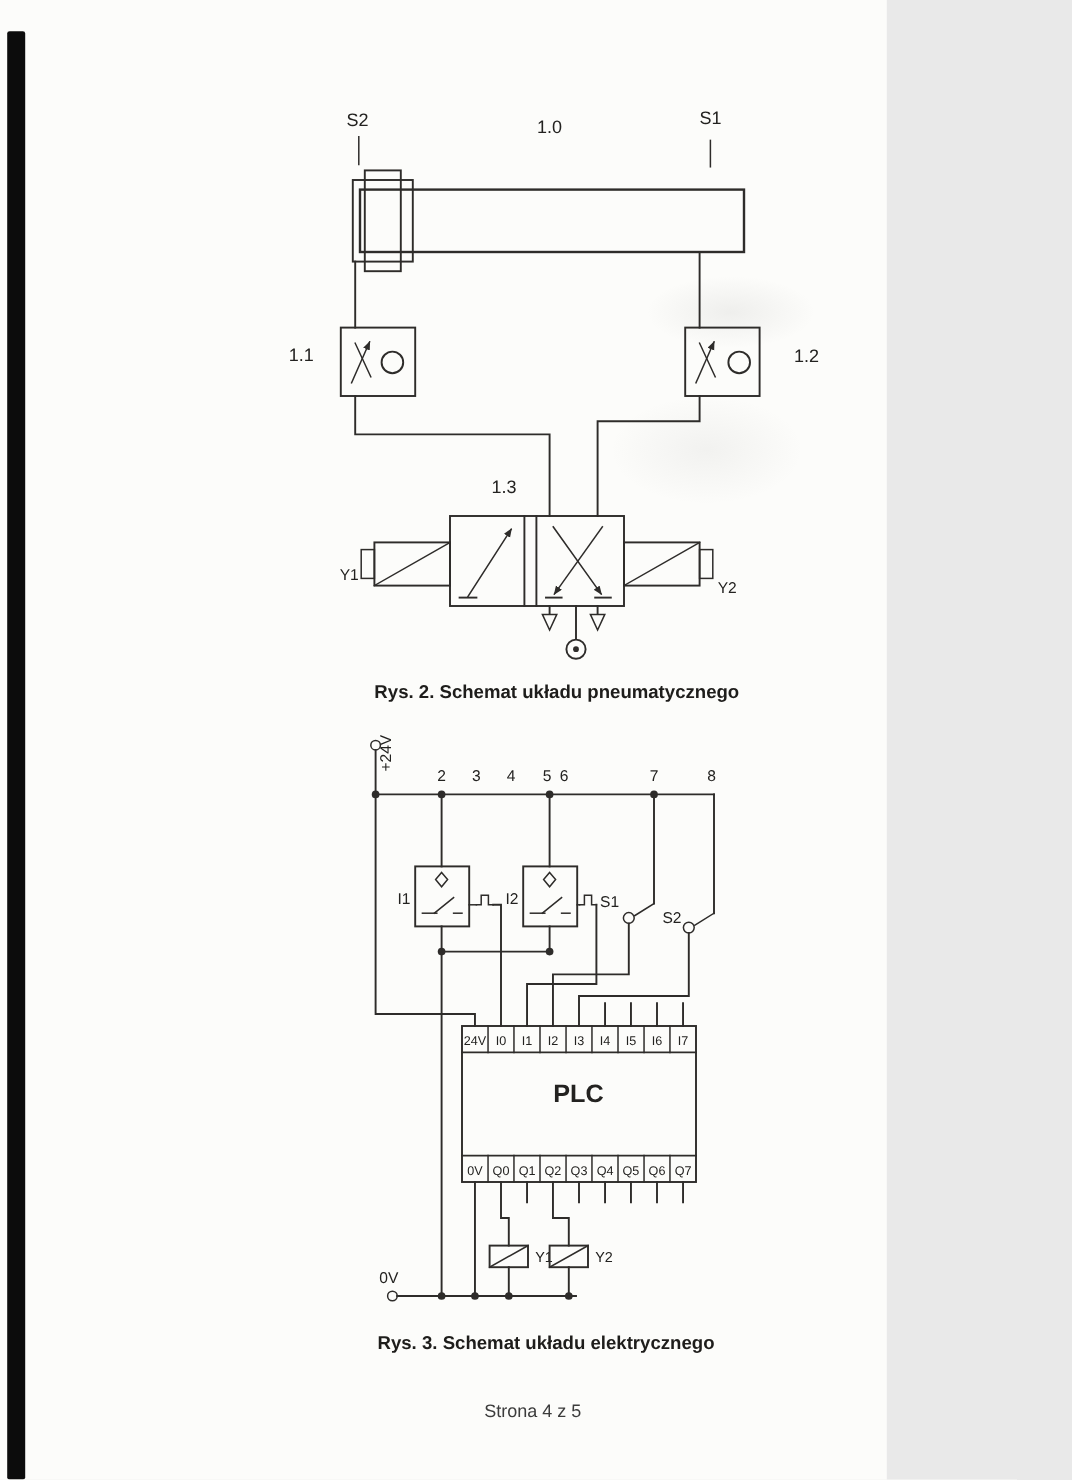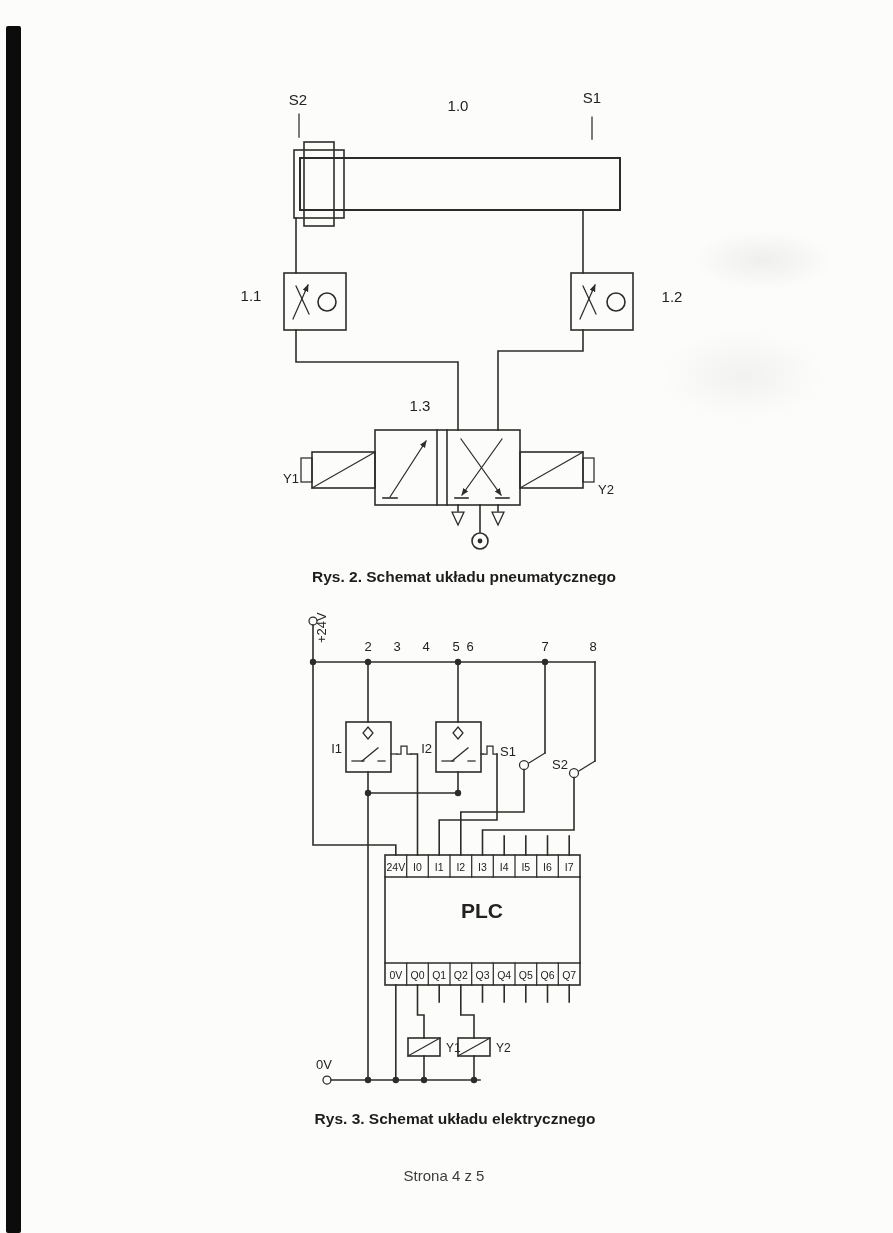--- a/index.html
+++ b/index.html
@@ -1,17 +1,17 @@
 <!DOCTYPE html>
 <html><head>
 <meta charset="utf-8">
 <style>
   html,body{margin:0;padding:0;}
   body{width:893px;height:1233px;background:#e9e9e9;font-family:"Liberation Sans",sans-serif;}
-  .page{position:relative;width:893px;height:1233px;background:#fcfcfa;overflow:hidden;}
+  .page{position:relative;width:739px;height:1233px;background:#fcfcfa;overflow:hidden;}
   .scan-bar{position:absolute;left:6px;top:26px;width:15px;height:1207px;background:#0c0c0c;border-radius:2px;}
   .smudge{position:absolute;border-radius:50%;pointer-events:none;}
   .smudge.a{right:60px;top:230px;width:140px;height:60px;background:radial-gradient(closest-side,rgba(120,120,118,0.10),rgba(120,120,118,0));}
   .smudge.b{right:70px;top:330px;width:160px;height:90px;background:radial-gradient(closest-side,rgba(120,120,118,0.08),rgba(120,120,118,0));}
   svg{position:absolute;left:0;top:0;}
   .st{stroke:#2e2c2a;stroke-width:1.6;fill:none;stroke-linecap:square;}
   .thin{stroke-width:1.25;}
   .thick{stroke-width:2;}
   .dot{fill:#2e2c2a;stroke:none;}
   text{font-family:"Liberation Sans",sans-serif;fill:#232220;}

